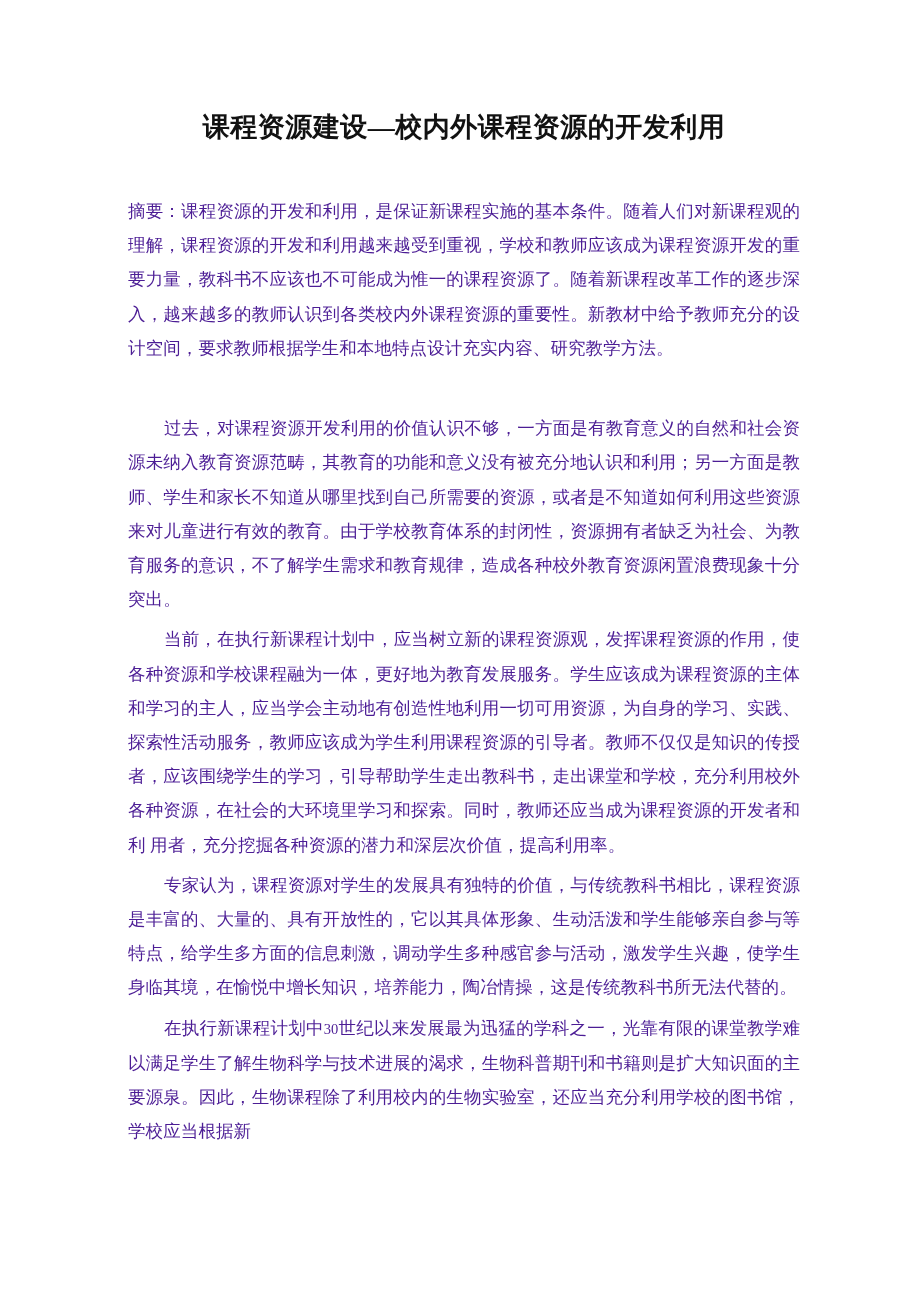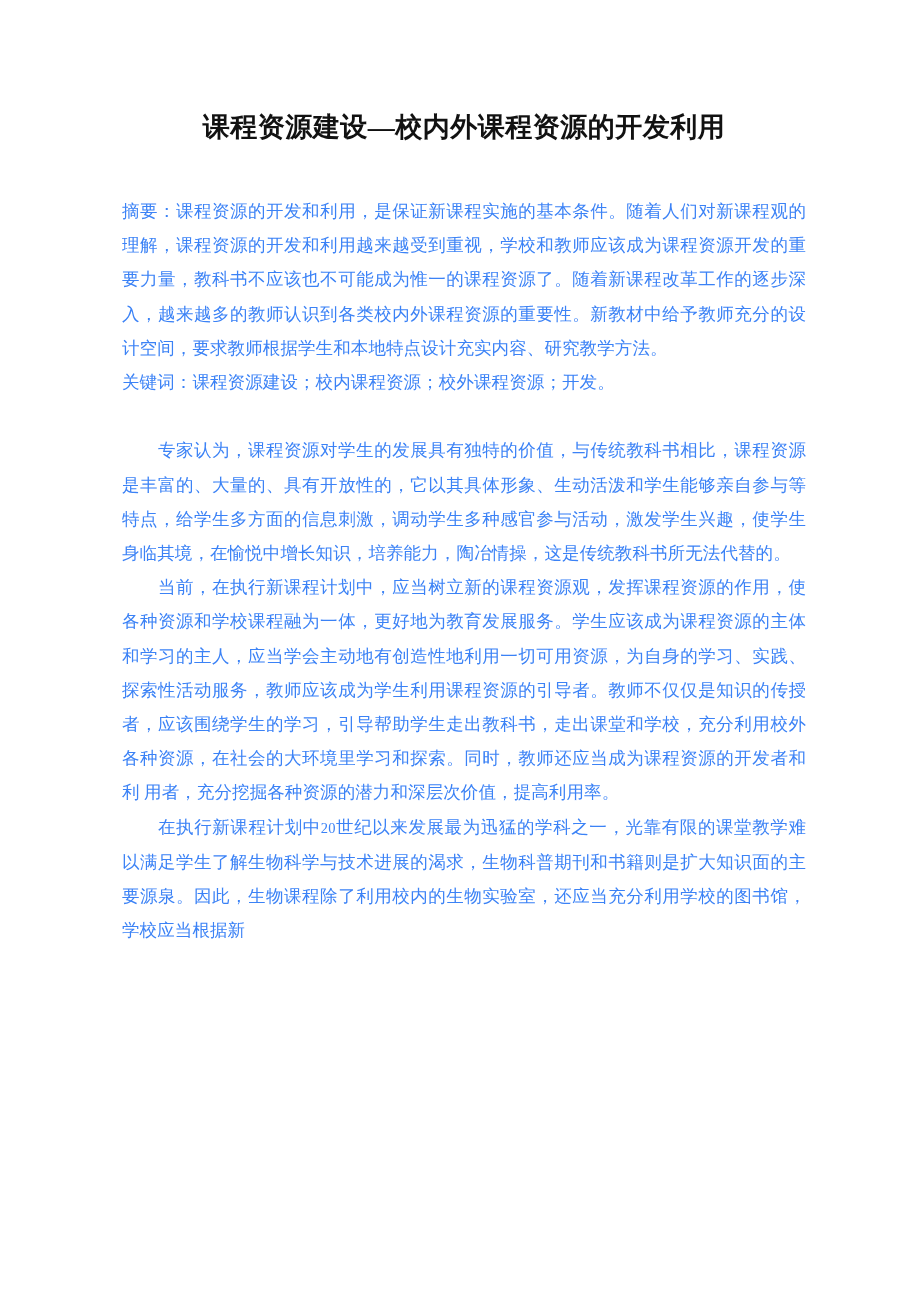--- a/index.html
+++ b/index.html
@@ -32,28 +32,28 @@
     font-weight: 700;
     letter-spacing: 0.5px;
     color: #111111;
     padding-top: 110px;
     white-space: nowrap;
   }
   .abstract-block {
     margin-top: 50px;
   }
   .para {
-    margin: 0;
+    margin: 6px;
     padding: 0;
     font-size: 17.5px;
     line-height: 34.2px;
     text-align: justify;
     text-justify: inter-ideograph;
     text-align-last: left;
-    color: #3b82f6;
+    color: #4c1d95;
     letter-spacing: 0.1px;
   }
   .para.indent {
     text-indent: 36px;
   }
   .spacer-line {
     height: 34.2px;
   }
   .smallnum {
     font-size: 14.5px;
@@ -64,25 +64,25 @@
 </head>
 <body>
 
 <div class="page">
   <div class="content">
 
     <h1 class="doc-title">课程资源建设—校内外课程资源的开发利用</h1>
 
     <div class="abstract-block">
       <p class="para">摘要：课程资源的开发和利用，是保证新课程实施的基本条件。随着人们对新课程观的 理解，课程资源的开发和利用越来越受到重视，学校和教师应该成为课程资源开发的重 要力量，教科书不应该也不可能成为惟一的课程资源了。随着新课程改革工作的逐步深 入，越来越多的教师认识到各类校内外课程资源的重要性。新教材中给予教师充分的设 计空间，要求教师根据学生和本地特点设计充实内容、研究教学方法。</p>
-      <p class="para">关键词：课程资源建设；校内课程资源；校外课程资源；开发。</p>
     </div>
 
     <div class="spacer-line"></div>
 
     <div class="body-block">
+      <p class="para indent">过去，对课程资源开发利用的价值认识不够，一方面是有教育意义的自然和社会资 源未纳入教育资源范畴，其教育的功能和意义没有被充分地认识和利用；另一方面是教 师、学生和家长不知道从哪里找到自己所需要的资源，或者是不知道如何利用这些资源 来对儿童进行有效的教育。由于学校教育体系的封闭性，资源拥有者缺乏为社会、为教 育服务的意识，不了解学生需求和教育规律，造成各种校外教育资源闲置浪费现象十分 突出。</p>
+      <p class="para indent">当前，在执行新课程计划中，应当树立新的课程资源观，发挥课程资源的作用，使 各种资源和学校课程融为一体，更好地为教育发展服务。学生应该成为课程资源的主体 和学习的主人，应当学会主动地有创造性地利用一切可用资源，为自身的学习、实践、 探索性活动服务，教师应该成为学生利用课程资源的引导者。教师不仅仅是知识的传授 者，应该围绕学生的学习，引导帮助学生走出教科书，走出课堂和学校，充分利用校外 各种资源，在社会的大环境里学习和探索。同时，教师还应当成为课程资源的开发者和利 用者，充分挖掘各种资源的潜力和深层次价值，提高利用率。</p>
       <p class="para indent">专家认为，课程资源对学生的发展具有独特的价值，与传统教科书相比，课程资源 是丰富的、大量的、具有开放性的，它以其具体形象、生动活泼和学生能够亲自参与等 特点，给学生多方面的信息刺激，调动学生多种感官参与活动，激发学生兴趣，使学生 身临其境，在愉悦中增长知识，培养能力，陶冶情操，这是传统教科书所无法代替的。</p>
-      <p class="para indent">当前，在执行新课程计划中，应当树立新的课程资源观，发挥课程资源的作用，使 各种资源和学校课程融为一体，更好地为教育发展服务。学生应该成为课程资源的主体 和学习的主人，应当学会主动地有创造性地利用一切可用资源，为自身的学习、实践、 探索性活动服务，教师应该成为学生利用课程资源的引导者。教师不仅仅是知识的传授 者，应该围绕学生的学习，引导帮助学生走出教科书，走出课堂和学校，充分利用校外 各种资源，在社会的大环境里学习和探索。同时，教师还应当成为课程资源的开发者和利 用者，充分挖掘各种资源的潜力和深层次价值，提高利用率。</p>
-      <p class="para indent"><span>在执行新课程计划中</span><span class="smallnum">20</span><span>世纪以来发展最为迅猛的学科之一，光靠有限的课堂教学难 以满足学生了解生物科学与技术进展的渴求，生物科普期刊和书籍则是扩大知识面的主 要源泉。因此，生物课程除了利用校内的生物实验室，还应当充分利用学校的图书馆， 学校应当根据新</span></p>
+      <p class="para indent"><span>在执行新课程计划中</span><span class="smallnum">30</span><span>世纪以来发展最为迅猛的学科之一，光靠有限的课堂教学难 以满足学生了解生物科学与技术进展的渴求，生物科普期刊和书籍则是扩大知识面的主 要源泉。因此，生物课程除了利用校内的生物实验室，还应当充分利用学校的图书馆， 学校应当根据新</span></p>
     </div>
 
   </div>
 </div>
 
 </body></html>

